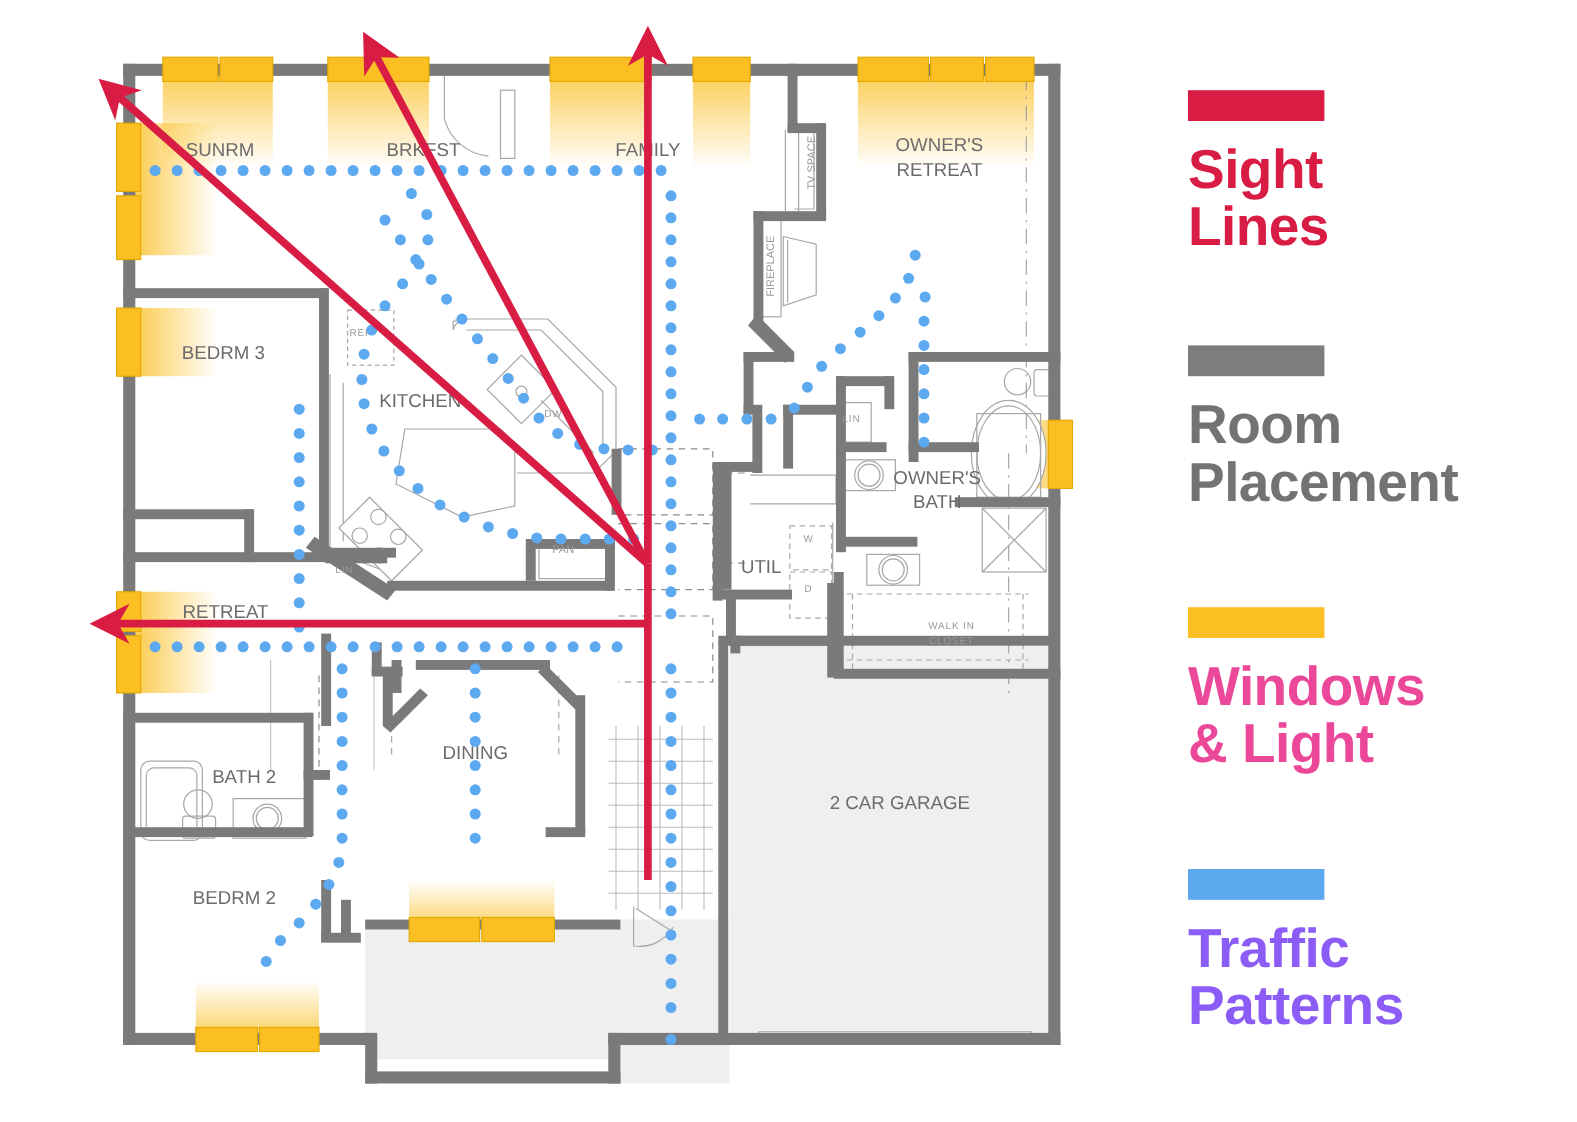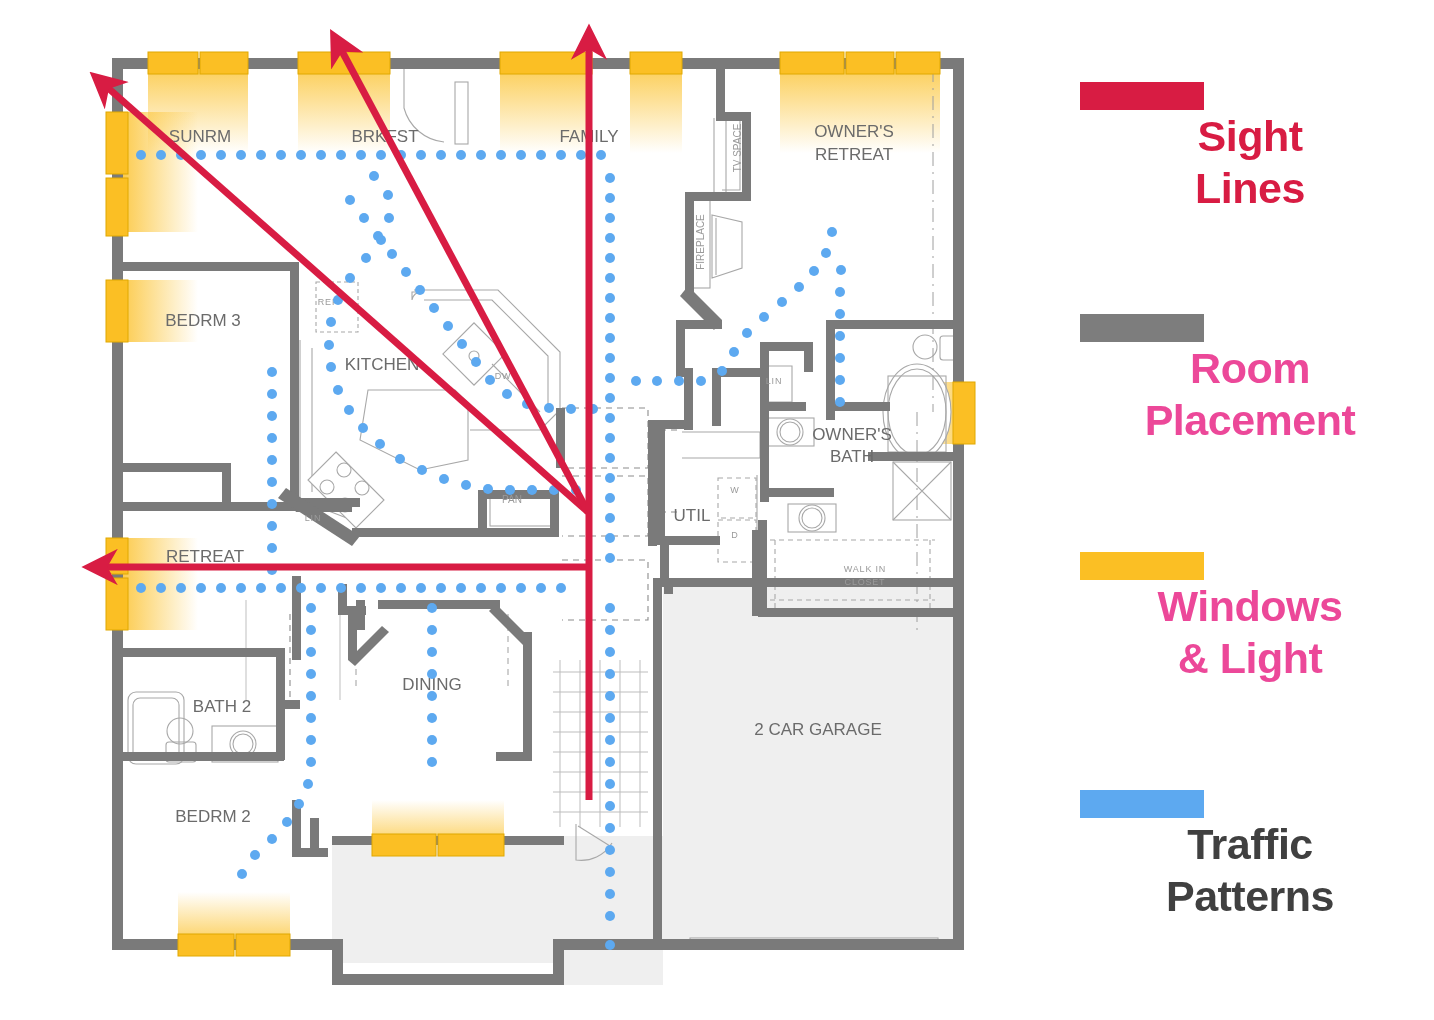--- a/index.html
+++ b/index.html
@@ -1,22 +1,22 @@
 <!DOCTYPE html>
 <html><head>
 <meta charset="utf-8">
 <style>
   html,body{margin:0;padding:0;background:#ffffff;}
   body{width:1434px;height:1020px;overflow:hidden;font-family:"Liberation Sans",sans-serif;}
-  #page{position:relative;width:1434px;height:1020px;background:#fff;text-align:center;}
+  #page{position:relative;width:1434px;height:1020px;background:#fff;}
   #plan{position:absolute;left:0;top:0;width:1010px;height:1020px;}
   #legend{position:absolute;left:1060px;top:0;width:374px;height:1020px;}
   .legend-item{position:absolute;left:20px;width:340px;}
   .swatch{width:124px;height:28px;display:block;}
-  .legend-label{font-size:43px;font-weight:bold;line-height:52px;letter-spacing:-0.5px;}
+  .legend-label{margin-top:18px;font-size:50px;font-weight:bold;line-height:52px;letter-spacing:-0.5px;}
   .li0{top:82px;} .li1{top:314px;} .li2{top:552px;} .li3{top:790px;}
   svg{display:block;}
   text{font-family:"Liberation Sans",sans-serif;}
 </style>
 </head>
 <body>
 
 <div id="page">
 
   <div id="plan">
@@ -531,28 +531,28 @@
   </div>
 
   <div id="legend">
     <div class="legend-item li0">
       <span class="swatch" style="background:#D81C43"></span>
       <div class="legend-label" style="color:#D81C43;white-space:pre-line">Sight
 Lines</div>
     </div>
     <div class="legend-item li1">
       <span class="swatch" style="background:#7D7D7D"></span>
-      <div class="legend-label" style="color:#ec4899;white-space:pre-line">Room
+      <div class="legend-label" style="color:#737373;white-space:pre-line">Room
 Placement</div>
     </div>
     <div class="legend-item li2">
       <span class="swatch" style="background:#FBBF24"></span>
       <div class="legend-label" style="color:#ec4899;white-space:pre-line">Windows
 &amp; Light</div>
     </div>
     <div class="legend-item li3">
       <span class="swatch" style="background:#5DA9F0"></span>
-      <div class="legend-label" style="color:#404040;white-space:pre-line">Traffic
+      <div class="legend-label" style="color:#8b5cf6;white-space:pre-line">Traffic
 Patterns</div>
     </div>
   </div>
 
 </div>
 
 </body></html>

